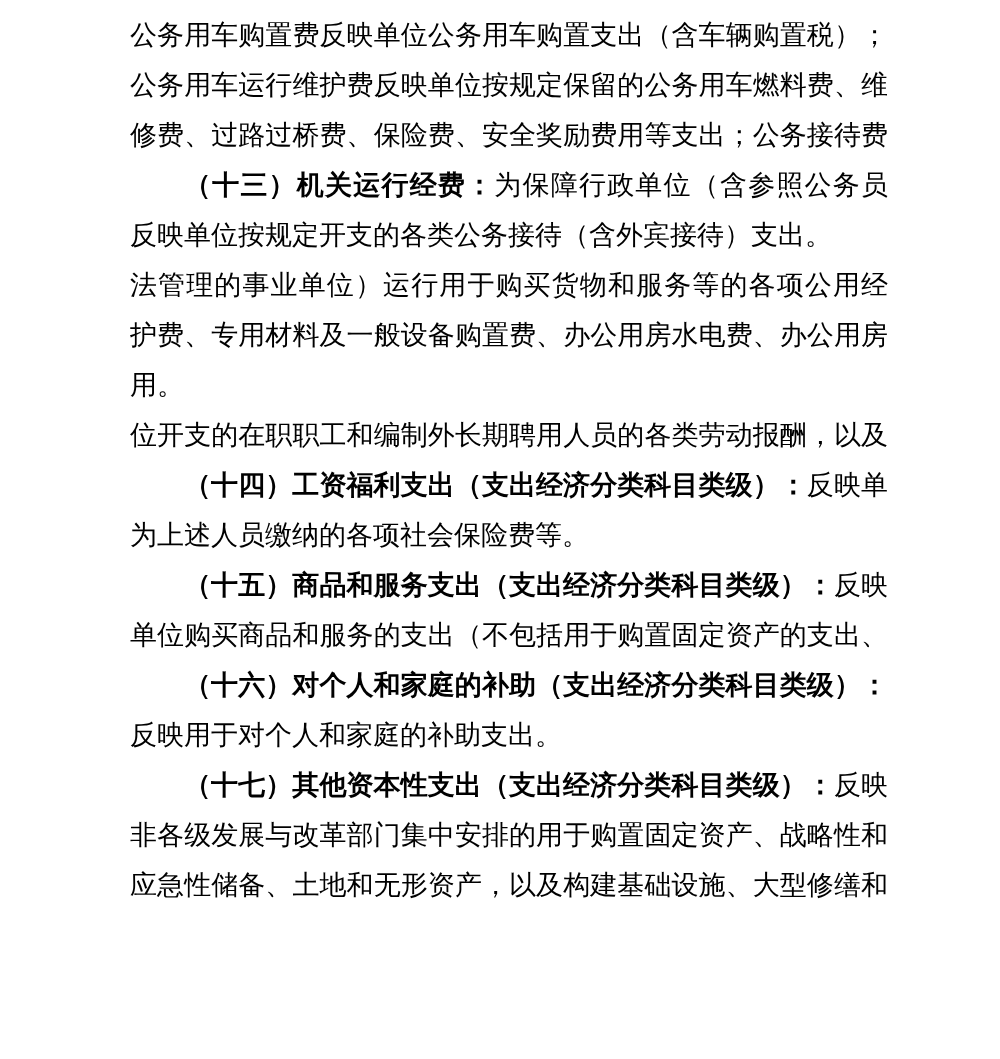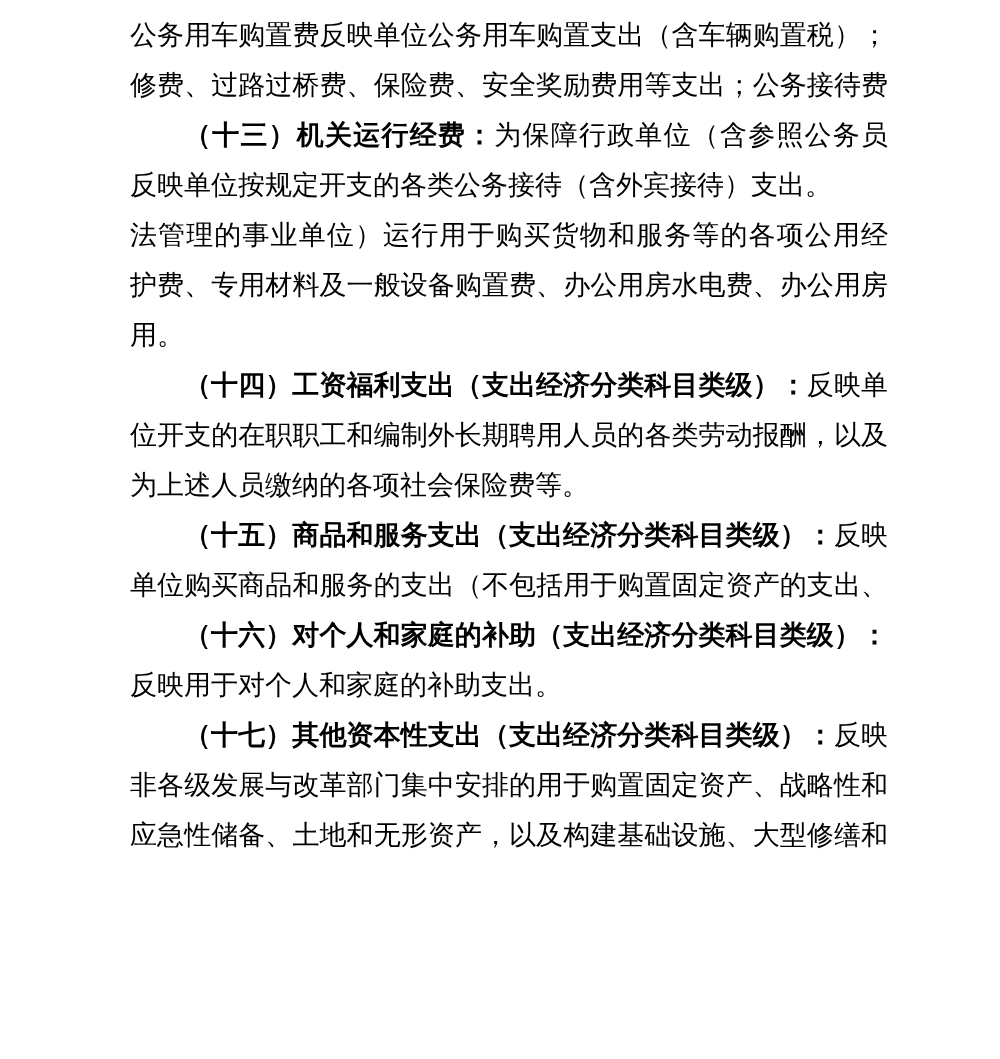--- a/index.html
+++ b/index.html
@@ -46,28 +46,29 @@
   .seg.bold {
     font-weight: 700;
   }
 </style>
 </head>
 <body>
 
 <main class="page">
   <div class="doc-body" id="doc-lines">
       <div class="line"><span class="seg">公务用车购置费反映单位公务用车购置支出（含车辆购置税）；</span></div>
+      <div class="line"><span class="seg">公务用车运行维护费反映单位按规定保留的公务用车燃料费、维</span></div>
       <div class="line"><span class="seg">修费、过路过桥费、保险费、安全奖励费用等支出；公务接待费</span></div>
       <div class="line indent"><span class="seg bold">（十三）机关运行经费：</span><span class="seg">为保障行政单位（含参照公务员</span></div>
       <div class="line para-end"><span class="seg">反映单位按规定开支的各类公务接待（含外宾接待）支出。</span></div>
       <div class="line"><span class="seg">法管理的事业单位）运行用于购买货物和服务等的各项公用经费，</span></div>
       <div class="line"><span class="seg">护费、专用材料及一般设备购置费、办公用房水电费、办公用房</span></div>
       <div class="line para-end"><span class="seg">用。</span></div>
+      <div class="line"><span class="seg">位开支的在职职工和编制外长期聘用人员的各类劳动报酬，以及</span></div>
       <div class="line indent"><span class="seg bold">（十四）工资福利支出（支出经济分类科目类级）：</span><span class="seg">反映单</span></div>
-      <div class="line"><span class="seg">位开支的在职职工和编制外长期聘用人员的各类劳动报酬，以及</span></div>
       <div class="line para-end"><span class="seg">为上述人员缴纳的各项社会保险费等。</span></div>
       <div class="line indent"><span class="seg bold">（十五）商品和服务支出（支出经济分类科目类级）：</span><span class="seg">反映</span></div>
       <div class="line"><span class="seg">单位购买商品和服务的支出（不包括用于购置固定资产的支出、</span></div>
       <div class="line indent"><span class="seg bold">（十六）对个人和家庭的补助（支出经济分类科目类级）：</span></div>
       <div class="line para-end"><span class="seg">反映用于对个人和家庭的补助支出。</span></div>
       <div class="line indent"><span class="seg bold">（十七）其他资本性支出（支出经济分类科目类级）：</span><span class="seg">反映</span></div>
       <div class="line"><span class="seg">非各级发展与改革部门集中安排的用于购置固定资产、战略性和</span></div>
       <div class="line"><span class="seg">应急性储备、土地和无形资产，以及构建基础设施、大型修缮和</span></div>
     </div>
 </main>

